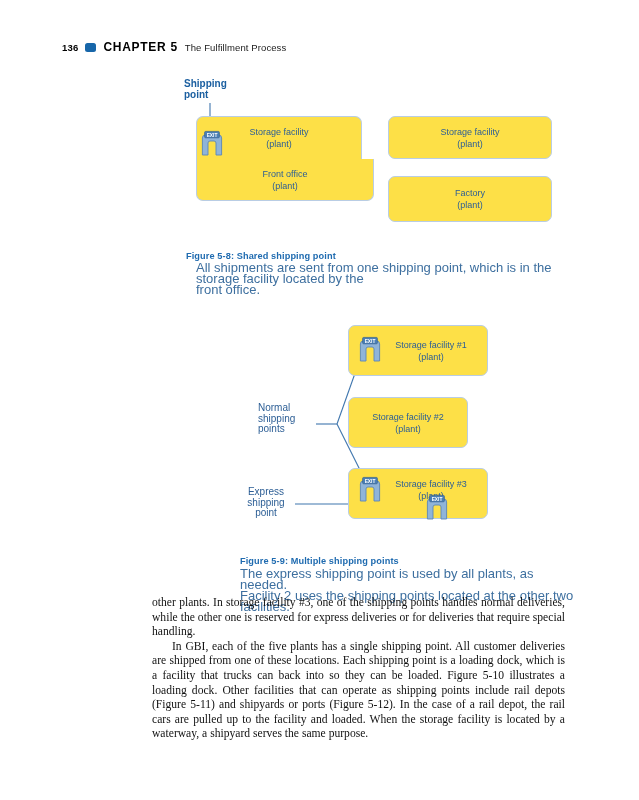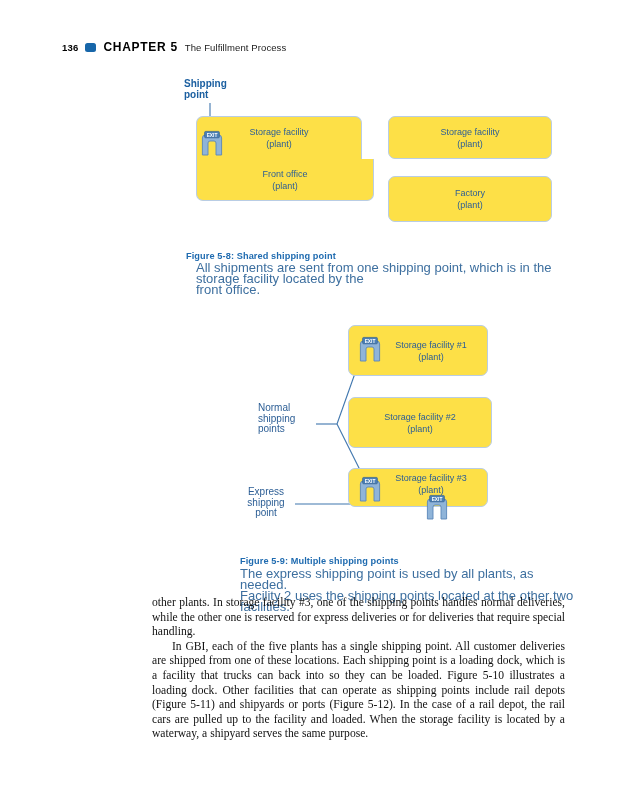--- a/index.html
+++ b/index.html
@@ -217,26 +217,26 @@
   <span class="sub" style="padding-left:26px;">(plant)</span>
 </div>
 <div class="exit-icon" style="left:357px; top:334px;">
   <svg viewBox="0 0 26 30">
     <path d="M3.4,10 a3,3 0 0 1 3,-3 h13.2 a3,3 0 0 1 3,3 v17 h-5.6 v-12 a2,2 0 0 0 -2,-2 h-4 a2,2 0 0 0 -2,2 v12 h-5.6 z" fill="#8fb4d9" stroke="#5a86b8" stroke-width="0.9" stroke-linejoin="round"></path>
     <rect x="5.6" y="3.4" width="14.8" height="6.4" rx="1.1" fill="#4a7fb5" stroke="#35628f" stroke-width="0.7"></rect>
     <text x="13" y="8.5" font-family="Liberation Sans, sans-serif" font-size="4.8" font-weight="bold" fill="#ffffff" text-anchor="middle">EXIT</text>
   </svg>
 </div>
 
-<div class="fig-box" style="left:348px; top:397px; width:144px; height:51px;">
+<div class="fig-box" style="left:348px; top:397px; width:120px; height:51px;">
   <span>Storage facility #2</span>
   <span class="sub">(plant)</span>
 </div>
 
-<div class="fig-box" style="left:348px; top:468px; width:140px; height:39px;">
+<div class="fig-box" style="left:348px; top:468px; width:140px; height:51px;">
   <span style="padding-left:26px; margin-top:-8px;">Storage facility #3</span>
   <span class="sub" style="padding-left:26px;">(plant)</span>
 </div>
 <div class="exit-icon" style="left:357px; top:474px;">
   <svg viewBox="0 0 26 30">
     <path d="M3.4,10 a3,3 0 0 1 3,-3 h13.2 a3,3 0 0 1 3,3 v17 h-5.6 v-12 a2,2 0 0 0 -2,-2 h-4 a2,2 0 0 0 -2,2 v12 h-5.6 z" fill="#8fb4d9" stroke="#5a86b8" stroke-width="0.9" stroke-linejoin="round"></path>
     <rect x="5.6" y="3.4" width="14.8" height="6.4" rx="1.1" fill="#4a7fb5" stroke="#35628f" stroke-width="0.7"></rect>
     <text x="13" y="8.5" font-family="Liberation Sans, sans-serif" font-size="4.8" font-weight="bold" fill="#ffffff" text-anchor="middle">EXIT</text>
   </svg>
 </div>

